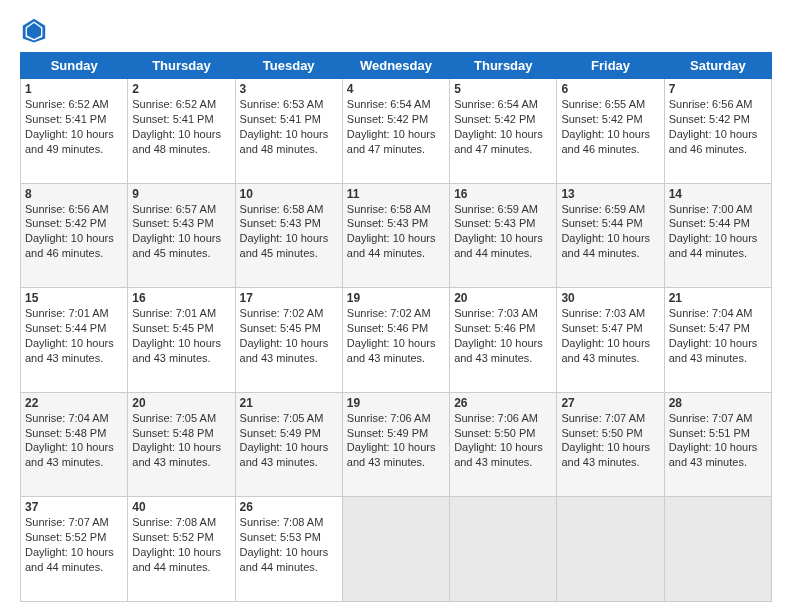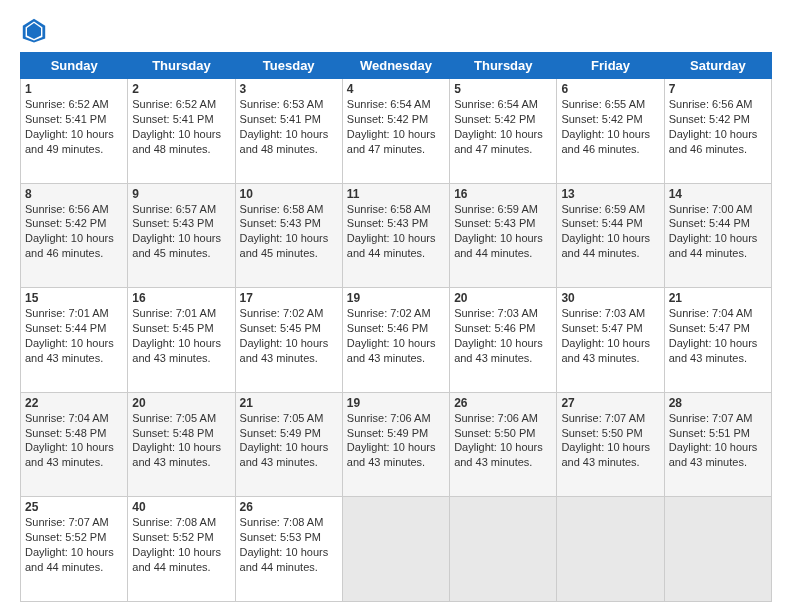--- a/index.html
+++ b/index.html
@@ -249,21 +249,21 @@
             <span class="day-num">27</span>
             <div class="day-info">Sunrise: 7:07 AM<br>Sunset: 5:50 PM<br>Daylight: 10 hours and 43 minutes.</div>
           </td>
           <td>
             <span class="day-num">28</span>
             <div class="day-info">Sunrise: 7:07 AM<br>Sunset: 5:51 PM<br>Daylight: 10 hours and 43 minutes.</div>
           </td>
         </tr>
         <tr>
           <td>
-            <span class="day-num">25</span>
+            <span class="day-num">37</span>
             <div class="day-info">Sunrise: 7:07 AM<br>Sunset: 5:52 PM<br>Daylight: 10 hours and 44 minutes.</div>
           </td>
           <td>
             <span class="day-num">40</span>
             <div class="day-info">Sunrise: 7:08 AM<br>Sunset: 5:52 PM<br>Daylight: 10 hours and 44 minutes.</div>
           </td>
           <td>
             <span class="day-num">26</span>
             <div class="day-info">Sunrise: 7:08 AM<br>Sunset: 5:53 PM<br>Daylight: 10 hours and 44 minutes.</div>
           </td>

